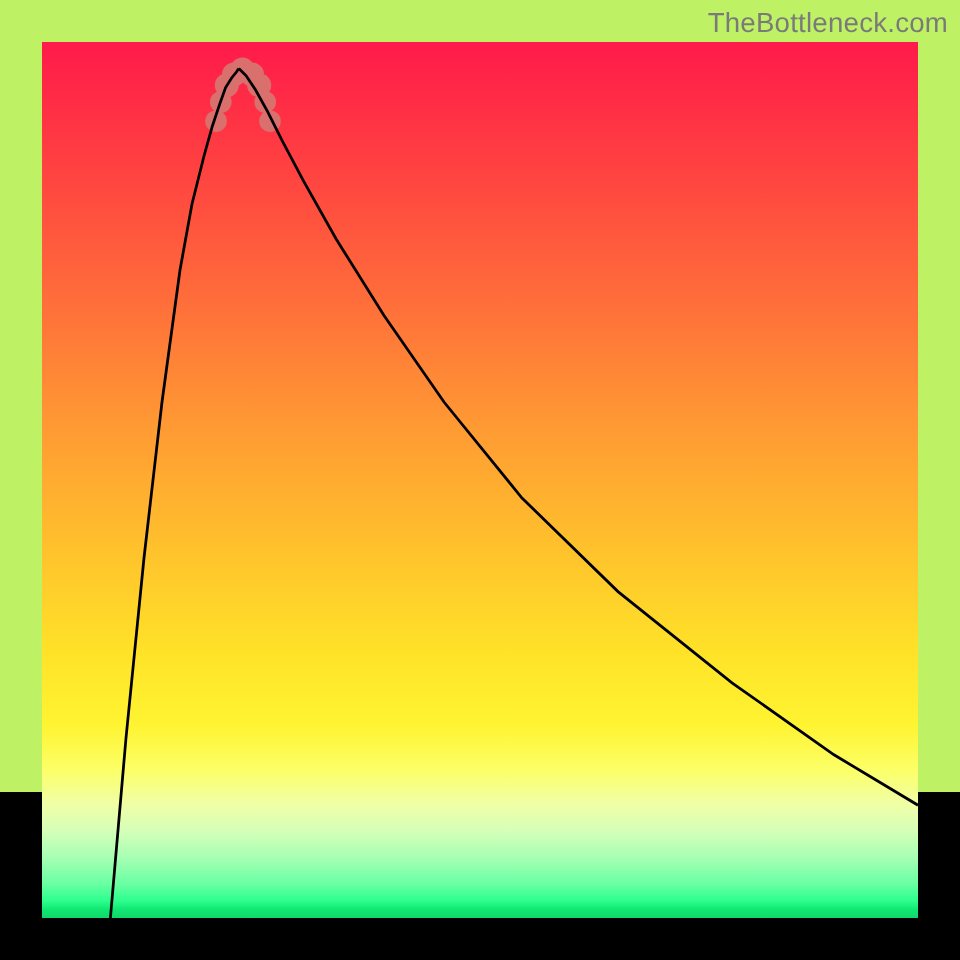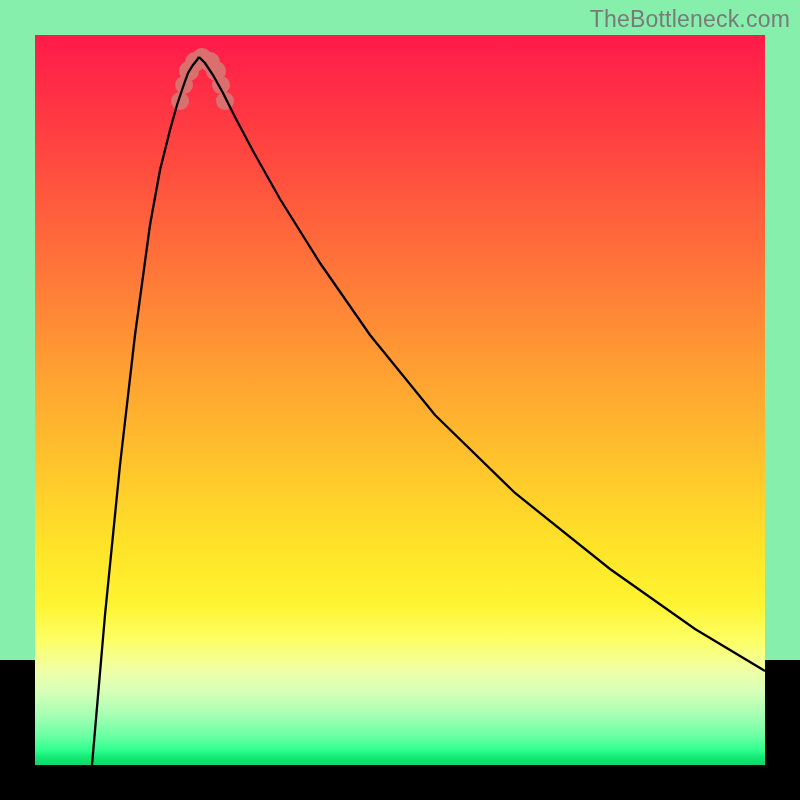--- a/index.html
+++ b/index.html
@@ -10,21 +10,21 @@
     overflow: hidden;
     background: #000;
     font-family: Arial, Helvetica, sans-serif;
   }
   .frame {
     position: absolute;
     top: 0;
     left: 0;
     width: 800px;
     height: 660px;
-    background: #86efac;
+    background: #bef264;
   }
   .plot-area {
     position: absolute;
     top: 35px;
     left: 35px;
     width: 730px;
     height: 730px;
     overflow: hidden;
   }
   .gradient-bg {

